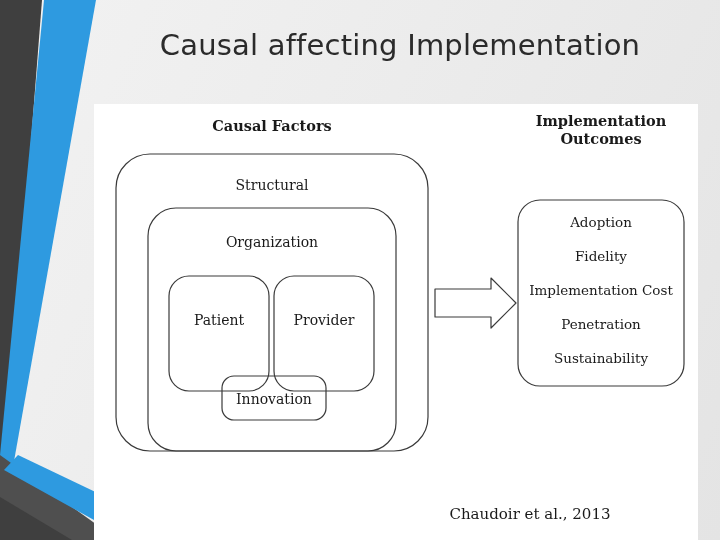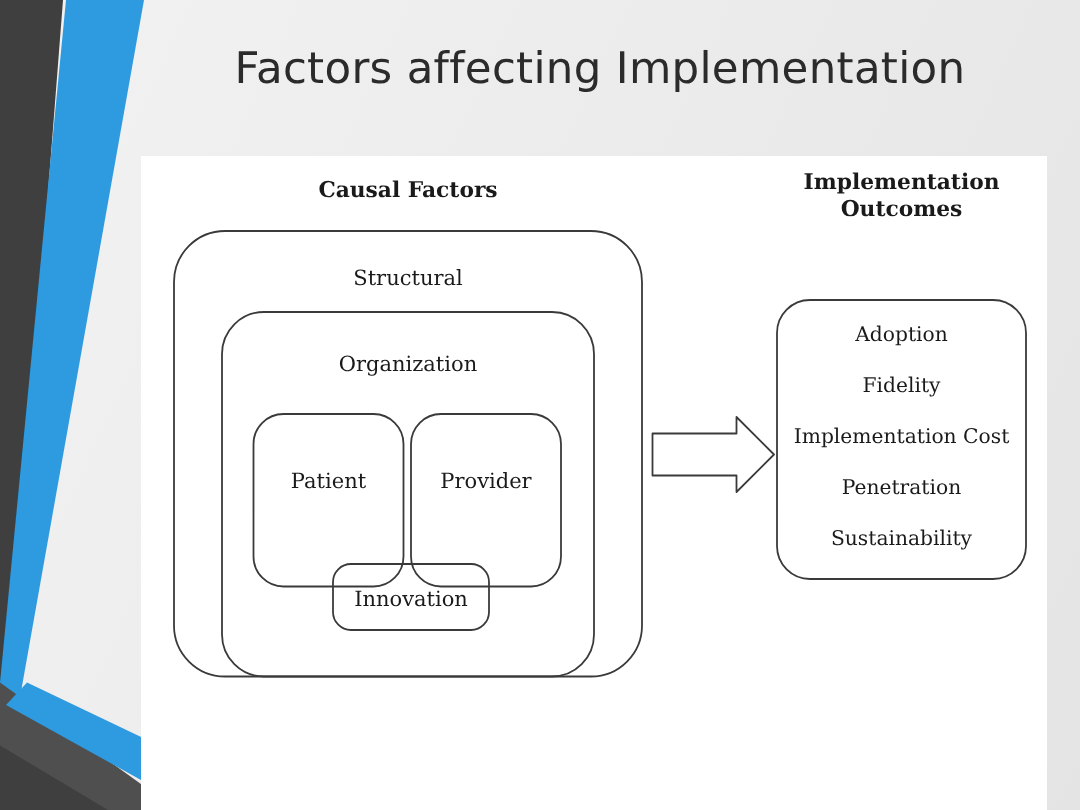--- a/index.html
+++ b/index.html
@@ -92,21 +92,21 @@
   <div class="ribbon">
     <svg width="260" height="540" viewBox="0 0 260 540" xmlns="http://www.w3.org/2000/svg">
       <polygon points="0,0 42,0 0,540" fill="#3f3f3f"></polygon>
       <polygon points="44,0 96,0 0,540 0,455" fill="#2e9ae0"></polygon>
       <polygon points="0,455 0,540 118,540" fill="#4f4f4f"></polygon>
       <polygon points="4,470 130,540 196,540 18,455" fill="#2e9ae0"></polygon>
       <polygon points="0,497 0,540 72,540" fill="#3f3f3f"></polygon>
     </svg>
   </div>
 
-  <div class="title">Factors affecting Implementation</div>
+  <div class="title">Causal affecting Implementation</div>
 
   <div class="figure">
     <svg width="604" height="357" viewBox="0 0 604 357" xmlns="http://www.w3.org/2000/svg">
 
       <text class="fig-heading" x="178" y="27" font-size="14.5" text-anchor="middle">Causal Factors</text>
       <text class="fig-heading" x="507" y="22" font-size="14.5" text-anchor="middle">Implementation</text>
       <text class="fig-heading" x="507" y="40" font-size="14.5" text-anchor="middle">Outcomes</text>
 
       <rect x="22" y="50" width="312" height="297" rx="34" ry="34" fill="none" stroke="#3a3a3a" stroke-width="1.2"></rect>
       <text class="fig-label" x="178" y="86" font-size="14" text-anchor="middle">Structural</text>
@@ -128,14 +128,15 @@
       <rect x="424" y="96" width="166" height="186" rx="22" ry="22" fill="none" stroke="#3a3a3a" stroke-width="1.2"></rect>
 
       <text class="fig-label" x="507" y="123" font-size="13.5" text-anchor="middle">Adoption</text>
       <text class="fig-label" x="507" y="157" font-size="13.5" text-anchor="middle">Fidelity</text>
       <text class="fig-label" x="507" y="191" font-size="13.5" text-anchor="middle">Implementation Cost</text>
       <text class="fig-label" x="507" y="225" font-size="13.5" text-anchor="middle">Penetration</text>
       <text class="fig-label" x="507" y="259" font-size="13.5" text-anchor="middle">Sustainability</text>
     </svg>
   </div>
 
+  <div class="citation">Chaudoir et al., 2013</div>
 
 </div>
 
 </body></html>

